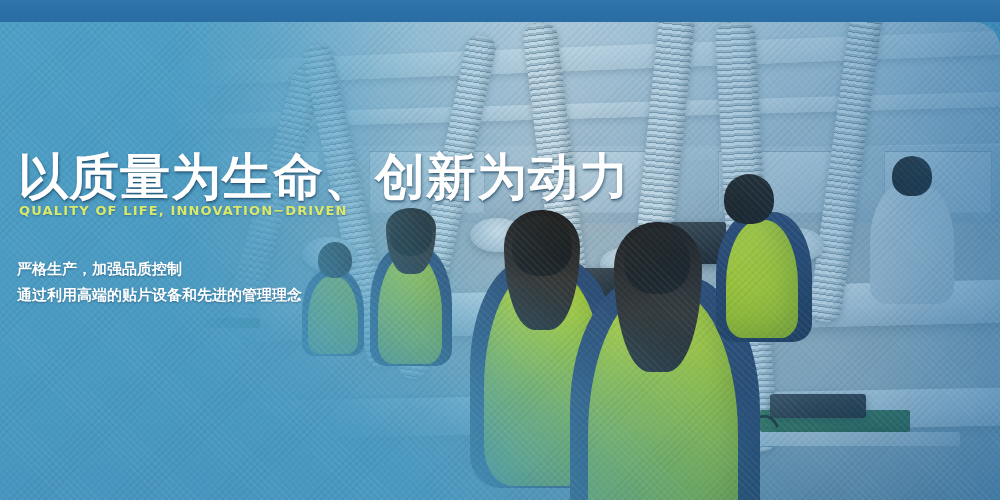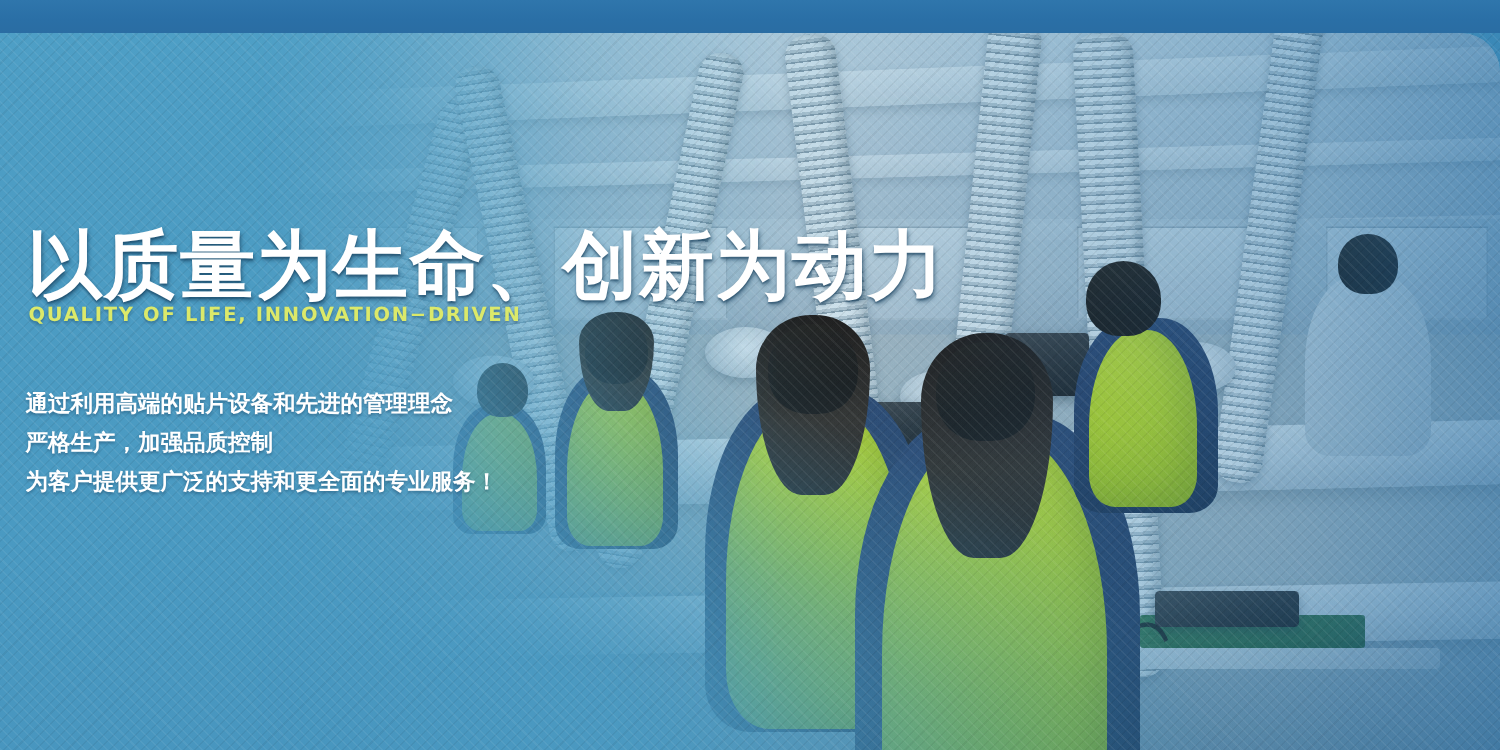--- a/index.html
+++ b/index.html
@@ -408,19 +408,18 @@
   <div class="top-band"></div>
 
   <div class="texture"></div>
 
   <div class="text-block">
     <div class="headline">以质量为生命、创新为动力</div>
 
     <div class="subtitle">QUALITY OF LIFE, INNOVATION−DRIVEN</div>
 
     <div class="body-lines">
+      <div>严格生产，加强品质控制</div>
       <div>通过利用高端的贴片设备和先进的管理理念</div>
-      <div>严格生产，加强品质控制</div>
-      <div>为客户提供更广泛的支持和更全面的专业服务！</div>
     </div>
   </div>
 
 </div>
 
 </body></html>

